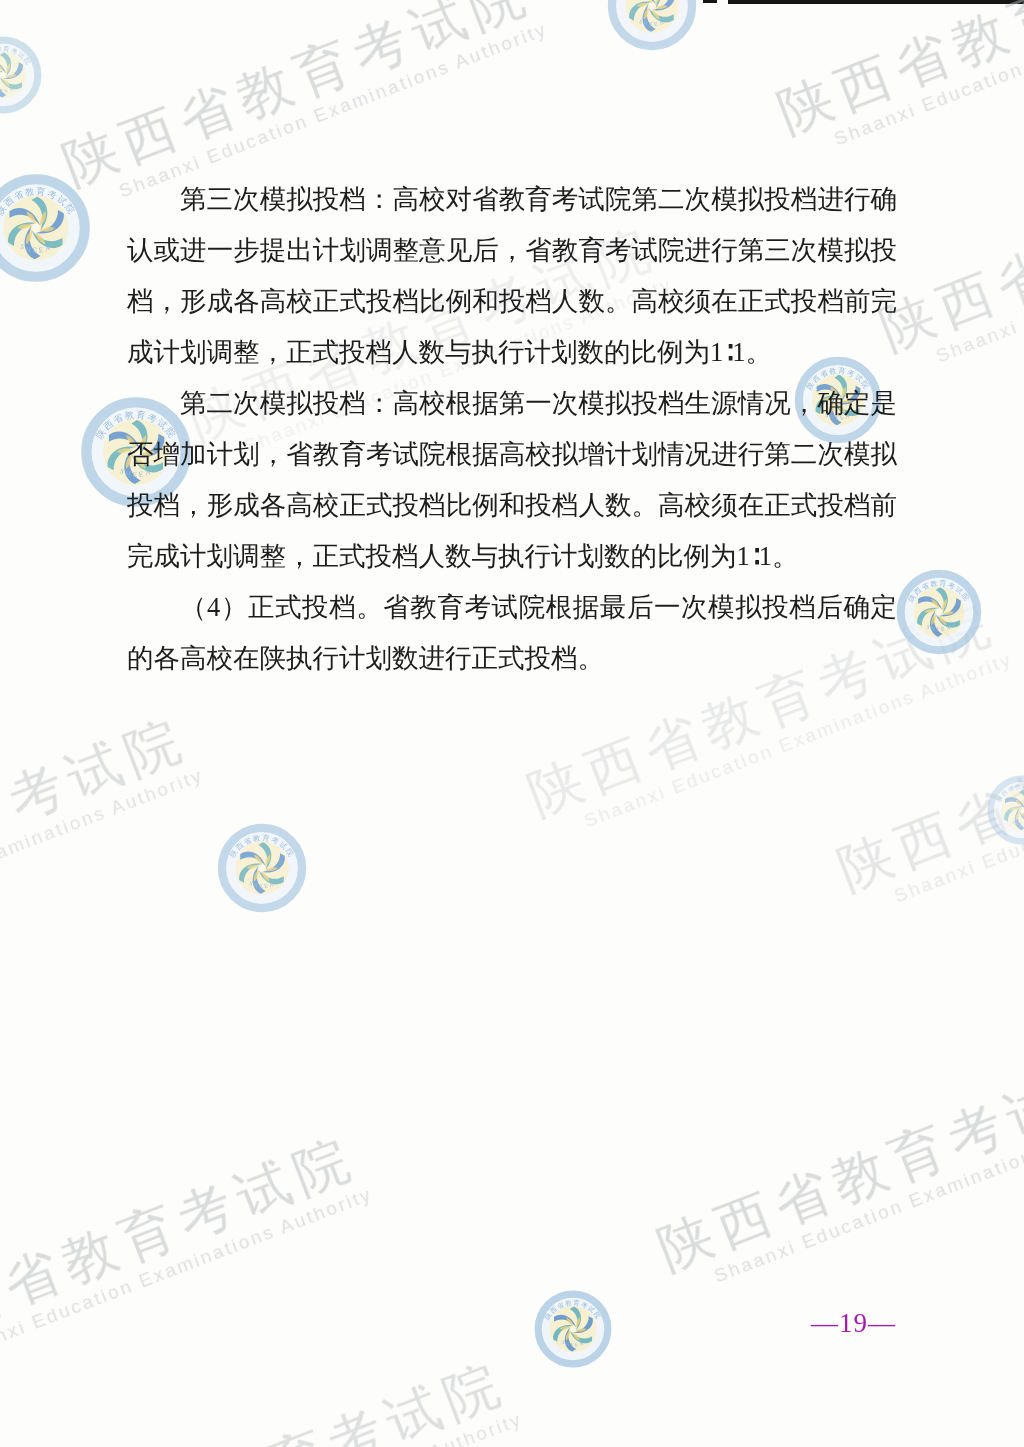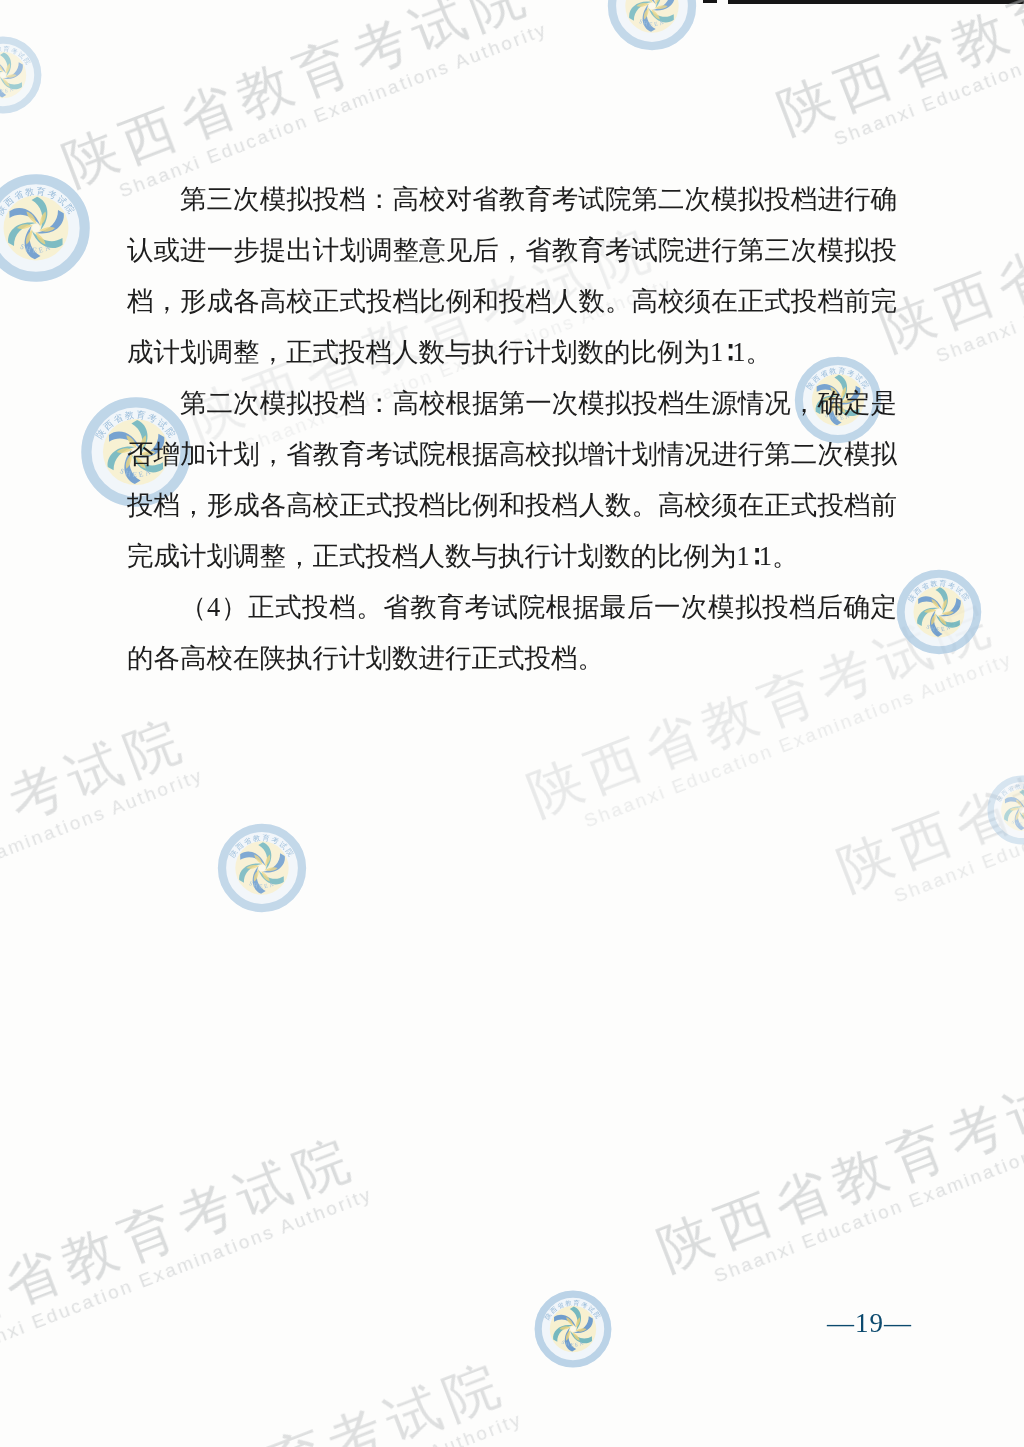--- a/index.html
+++ b/index.html
@@ -35,22 +35,22 @@
   .wm-logo{position:absolute;}
 
   
   .doc-text{
     position:absolute;left:127px;top:174px;width:770px;z-index:2;
     font-size:26.5px;line-height:51px;color:#1d1d1d;
     text-align:justify;
   }
   .doc-text p{margin:0;text-indent:2em;}
   .page-no{
-    position:absolute;top:1308px;right:112px;z-index:2;
-    font-size:27px;color:#0c4a6e;letter-spacing:1px;
+    position:absolute;top:1308px;right:128px;z-index:2;
+    font-size:27px;color:#a21caf;letter-spacing:1px;
   }
 </style>
 </head>
 <body>
 
 <div class="page">
 
   <div class="scan-bar tick"></div>
   <div class="scan-bar main"></div>
 

